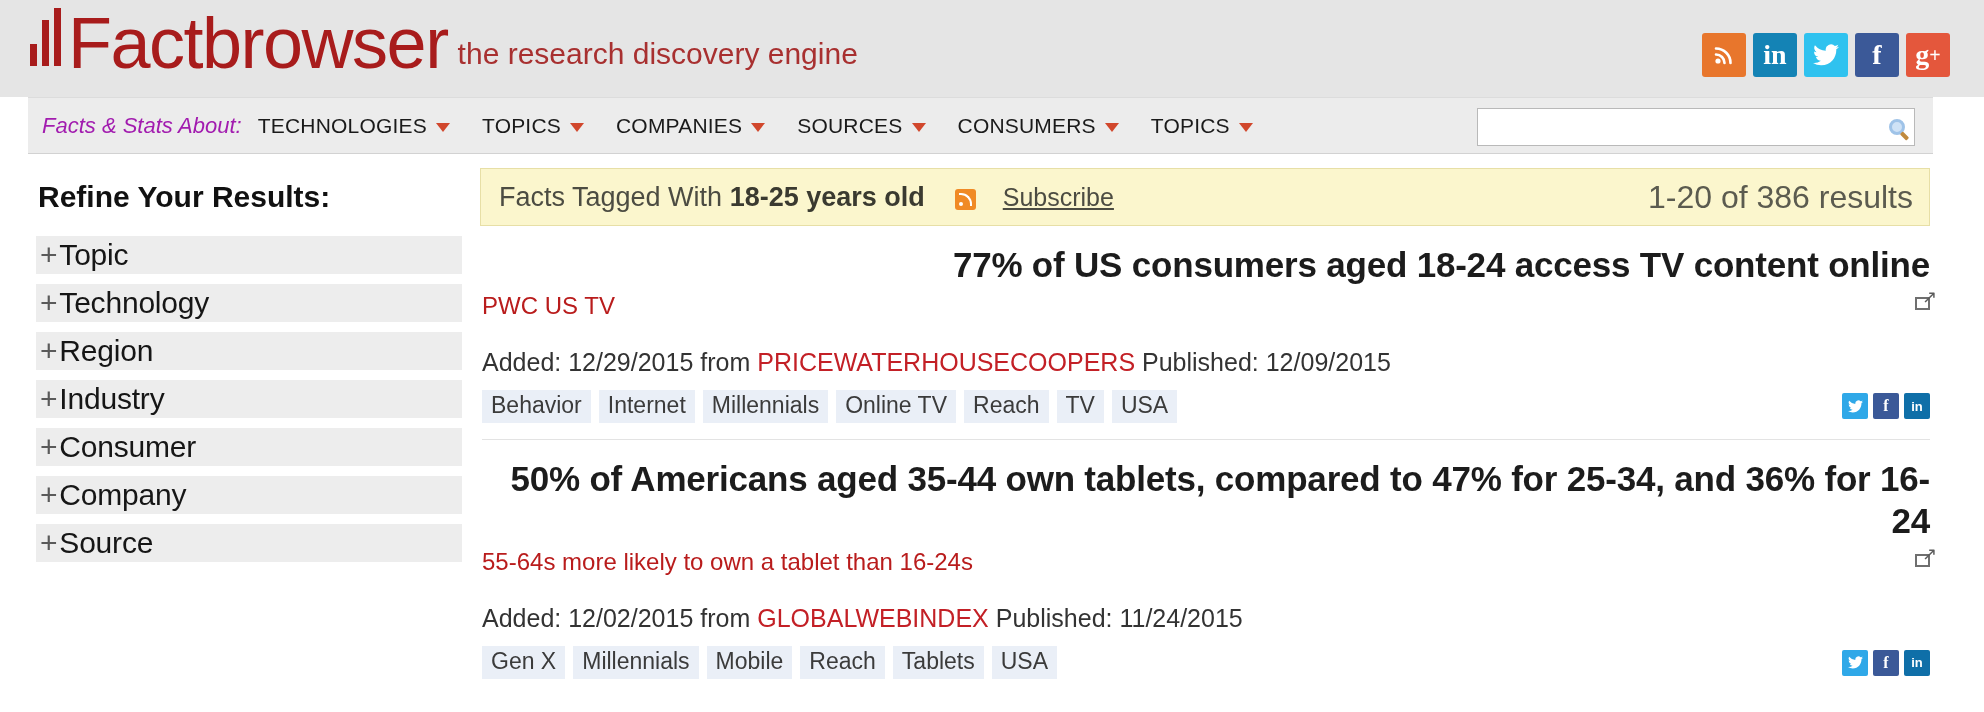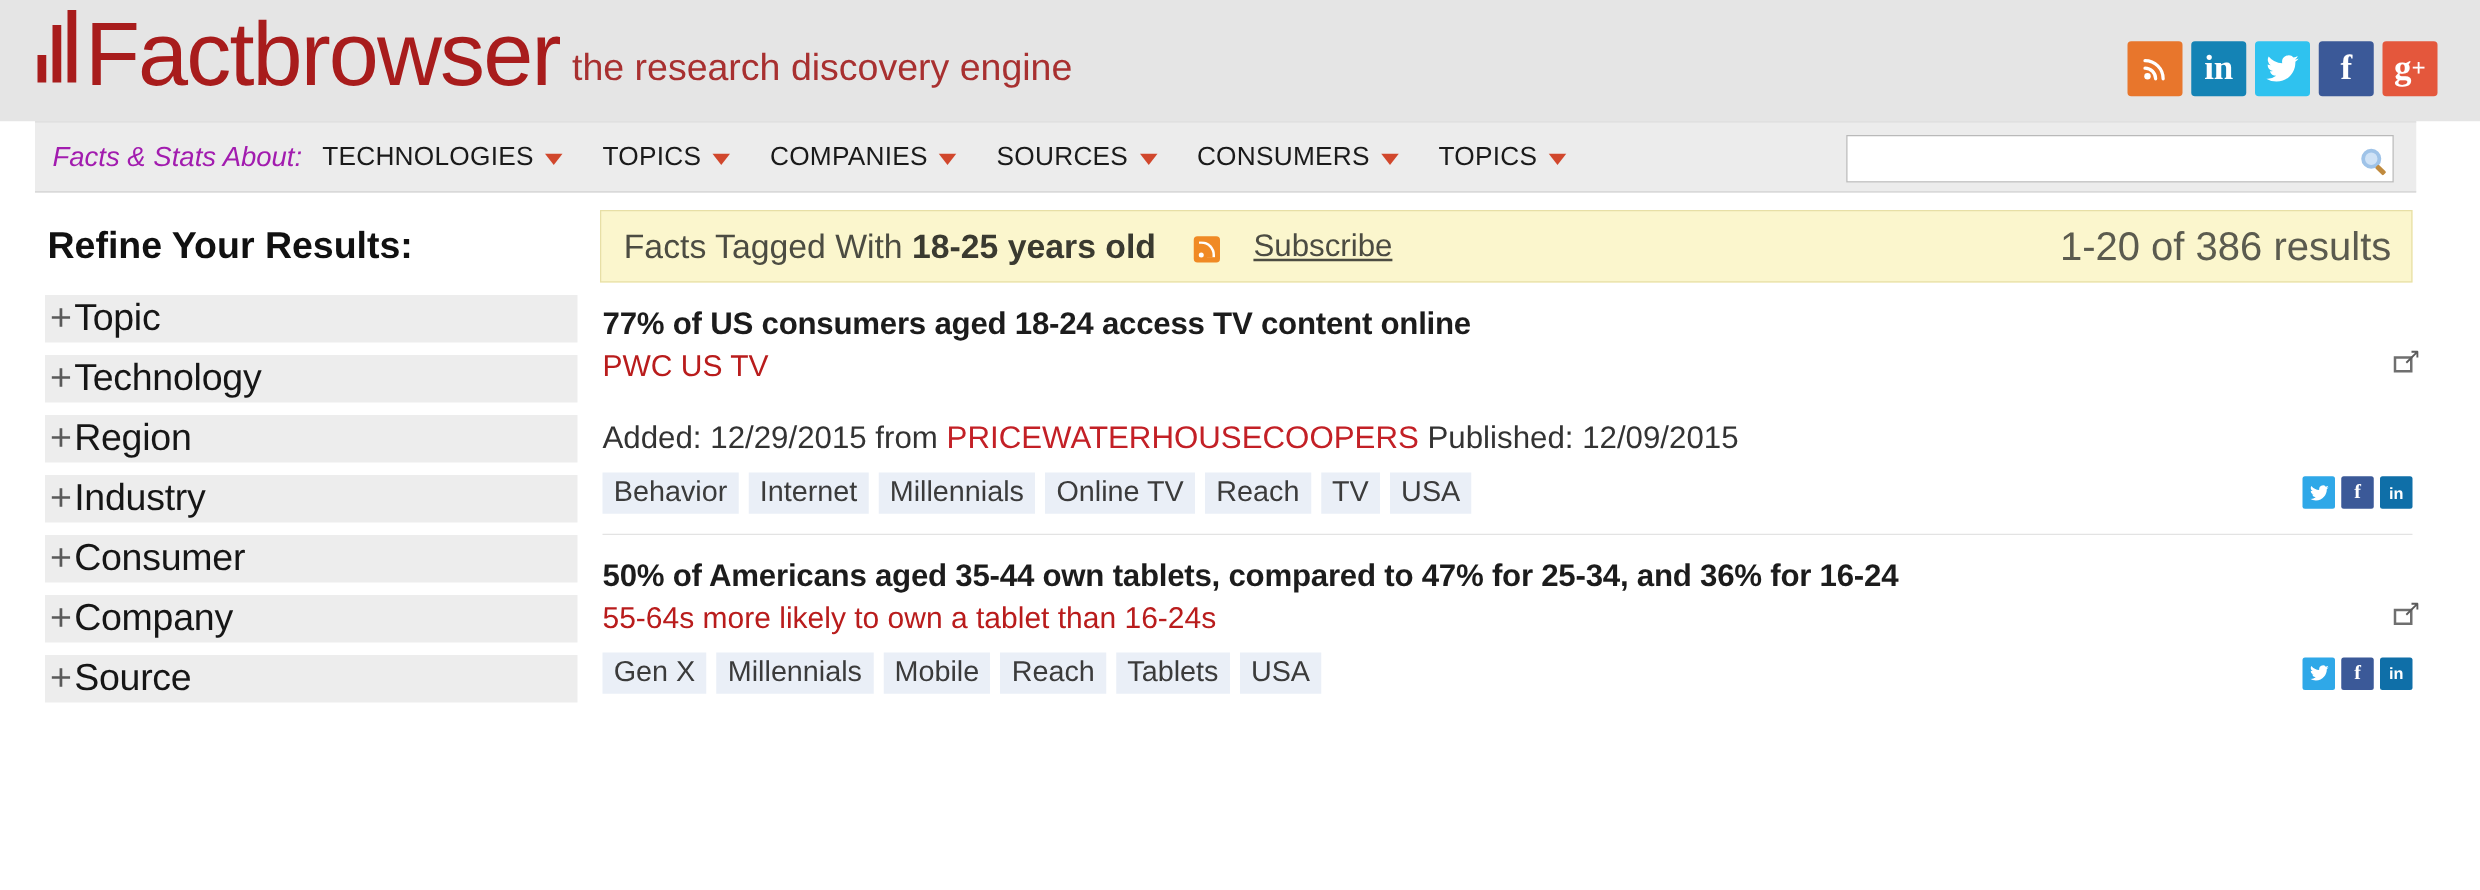--- a/index.html
+++ b/index.html
@@ -275,26 +275,27 @@
     font-size: 32px;
     color: #5b5b4f;
     white-space: nowrap;
   }
 
   
   .result {
     padding: 18px 0 0 2px;
   }
   .result-title {
-    font-size: 25px;
+    font-size: 35px;
     font-weight: bold;
     color: #1c1c1c;
     line-height: 1.22;
     cursor: pointer;
     letter-spacing: -0.2px;
+    text-align: right;
   }
   .result-sub {
     font-size: 24px;
     color: #b91c1c;
     margin-top: 5px;
     display: flex;
     align-items: center;
     cursor: pointer;
     justify-content: space-between;
   }
@@ -517,20 +518,28 @@
         </div>
         <hr class="divider">
       </div>
 
       <div class="result">
         <div class="result-title">50% of Americans aged 35-44 own tablets, compared to 47% for 25-34, and 36% for 16-24</div>
         <div class="result-sub">
           <span>55-64s more likely to own a tablet than 16-24s</span>
           <span class="ext-icon"></span>
         </div>
+        <div class="result-meta">
+          <span>Added:</span>
+          <span>12/02/2015</span>
+          <span>from</span>
+          <span class="src">GLOBALWEBINDEX</span>
+          <span>Published:</span>
+          <span>11/24/2015</span>
+        </div>
         <div class="tags-row">
           <span class="tag">Gen X</span>
           <span class="tag">Millennials</span>
           <span class="tag">Mobile</span>
           <span class="tag">Reach</span>
           <span class="tag">Tablets</span>
           <span class="tag">USA</span>
           <span class="share-row">
             <span class="sq sq-tw">
               <svg width="15" height="13" viewBox="0 0 24 20" aria-hidden="true">

